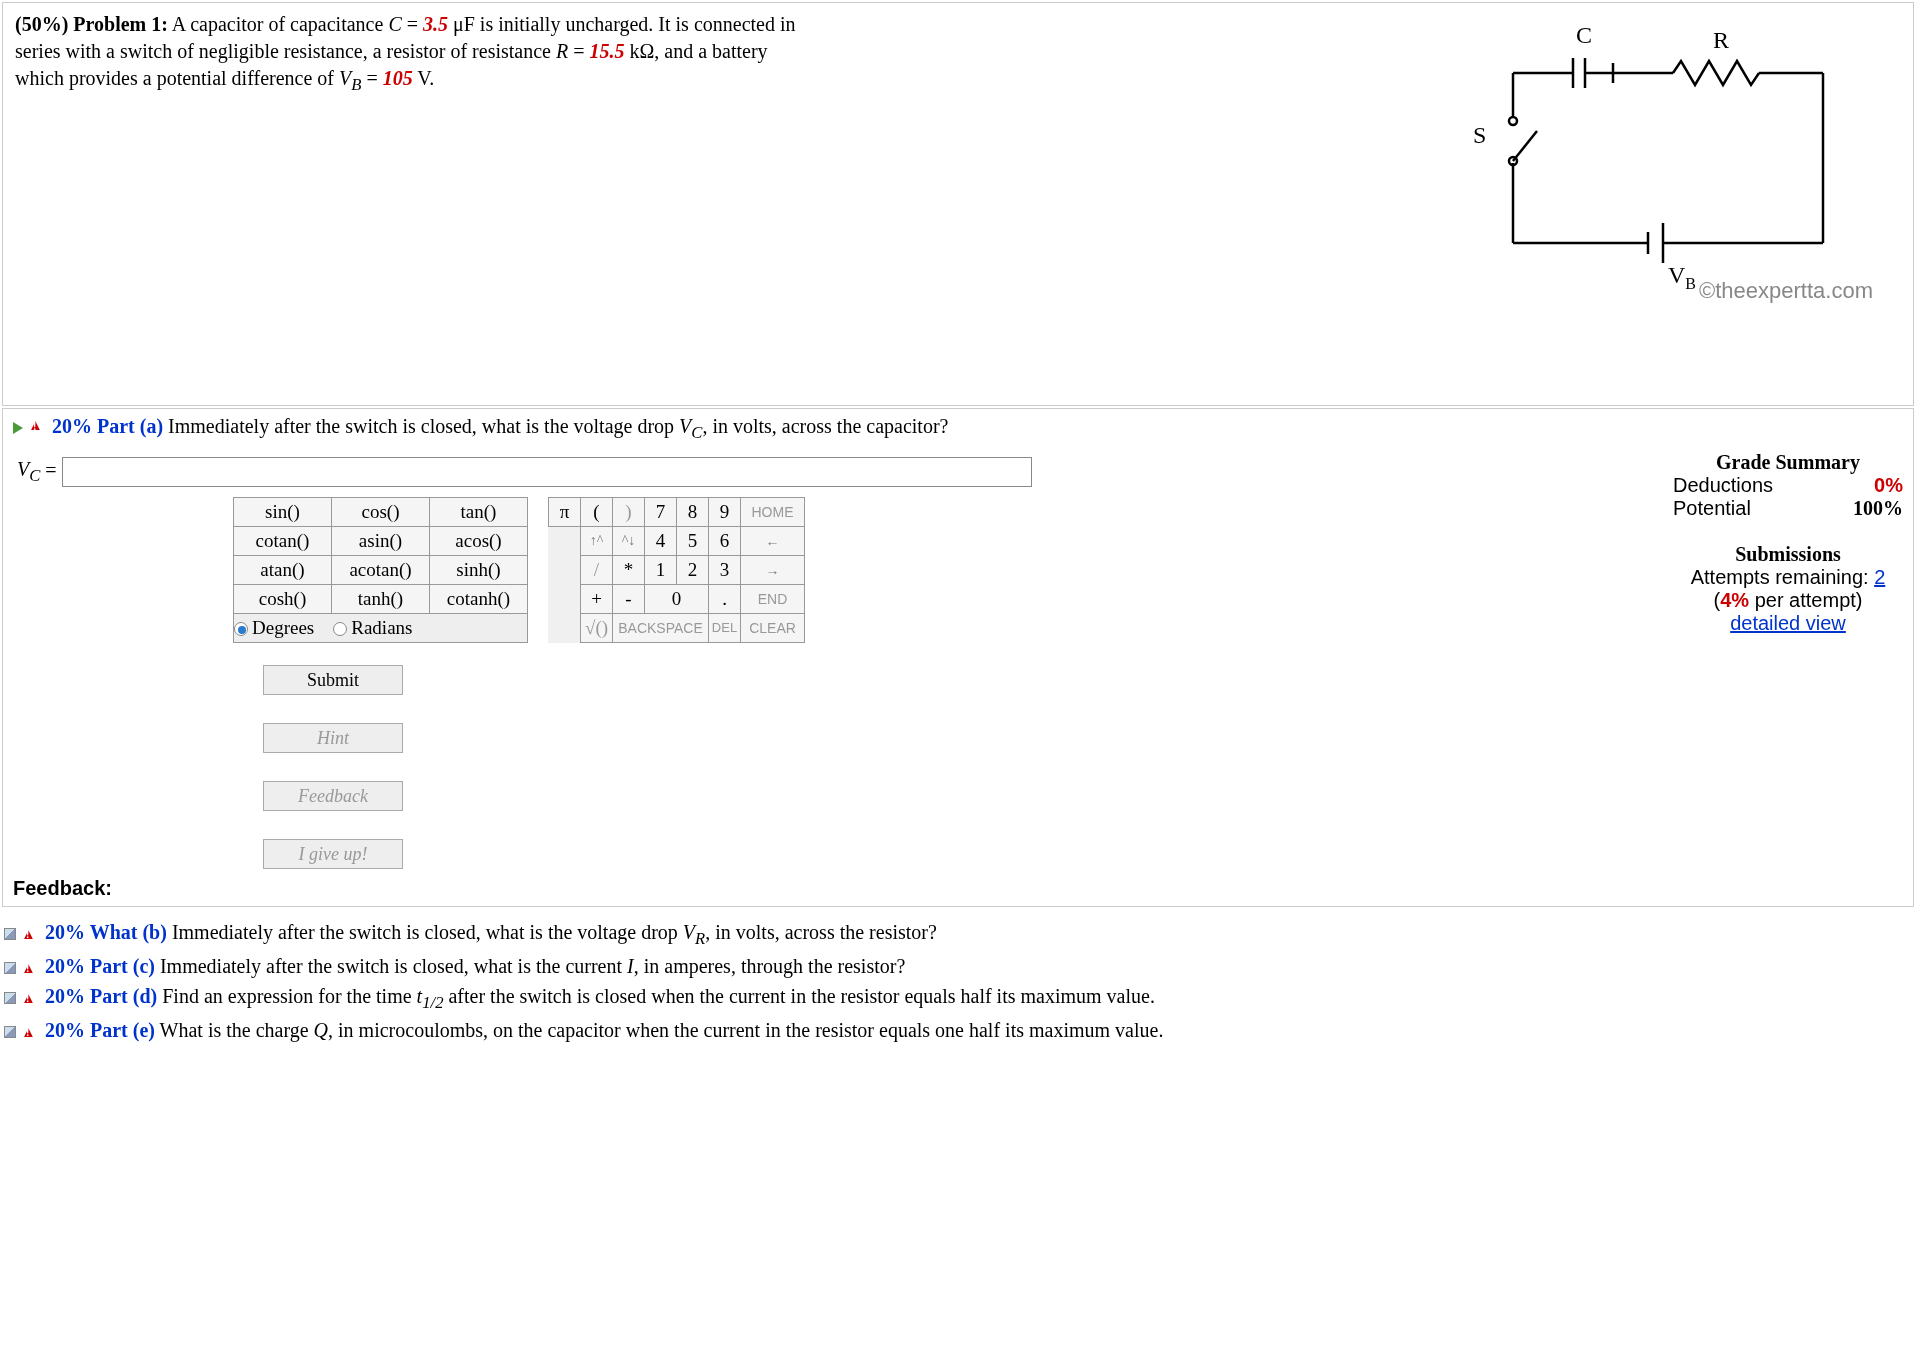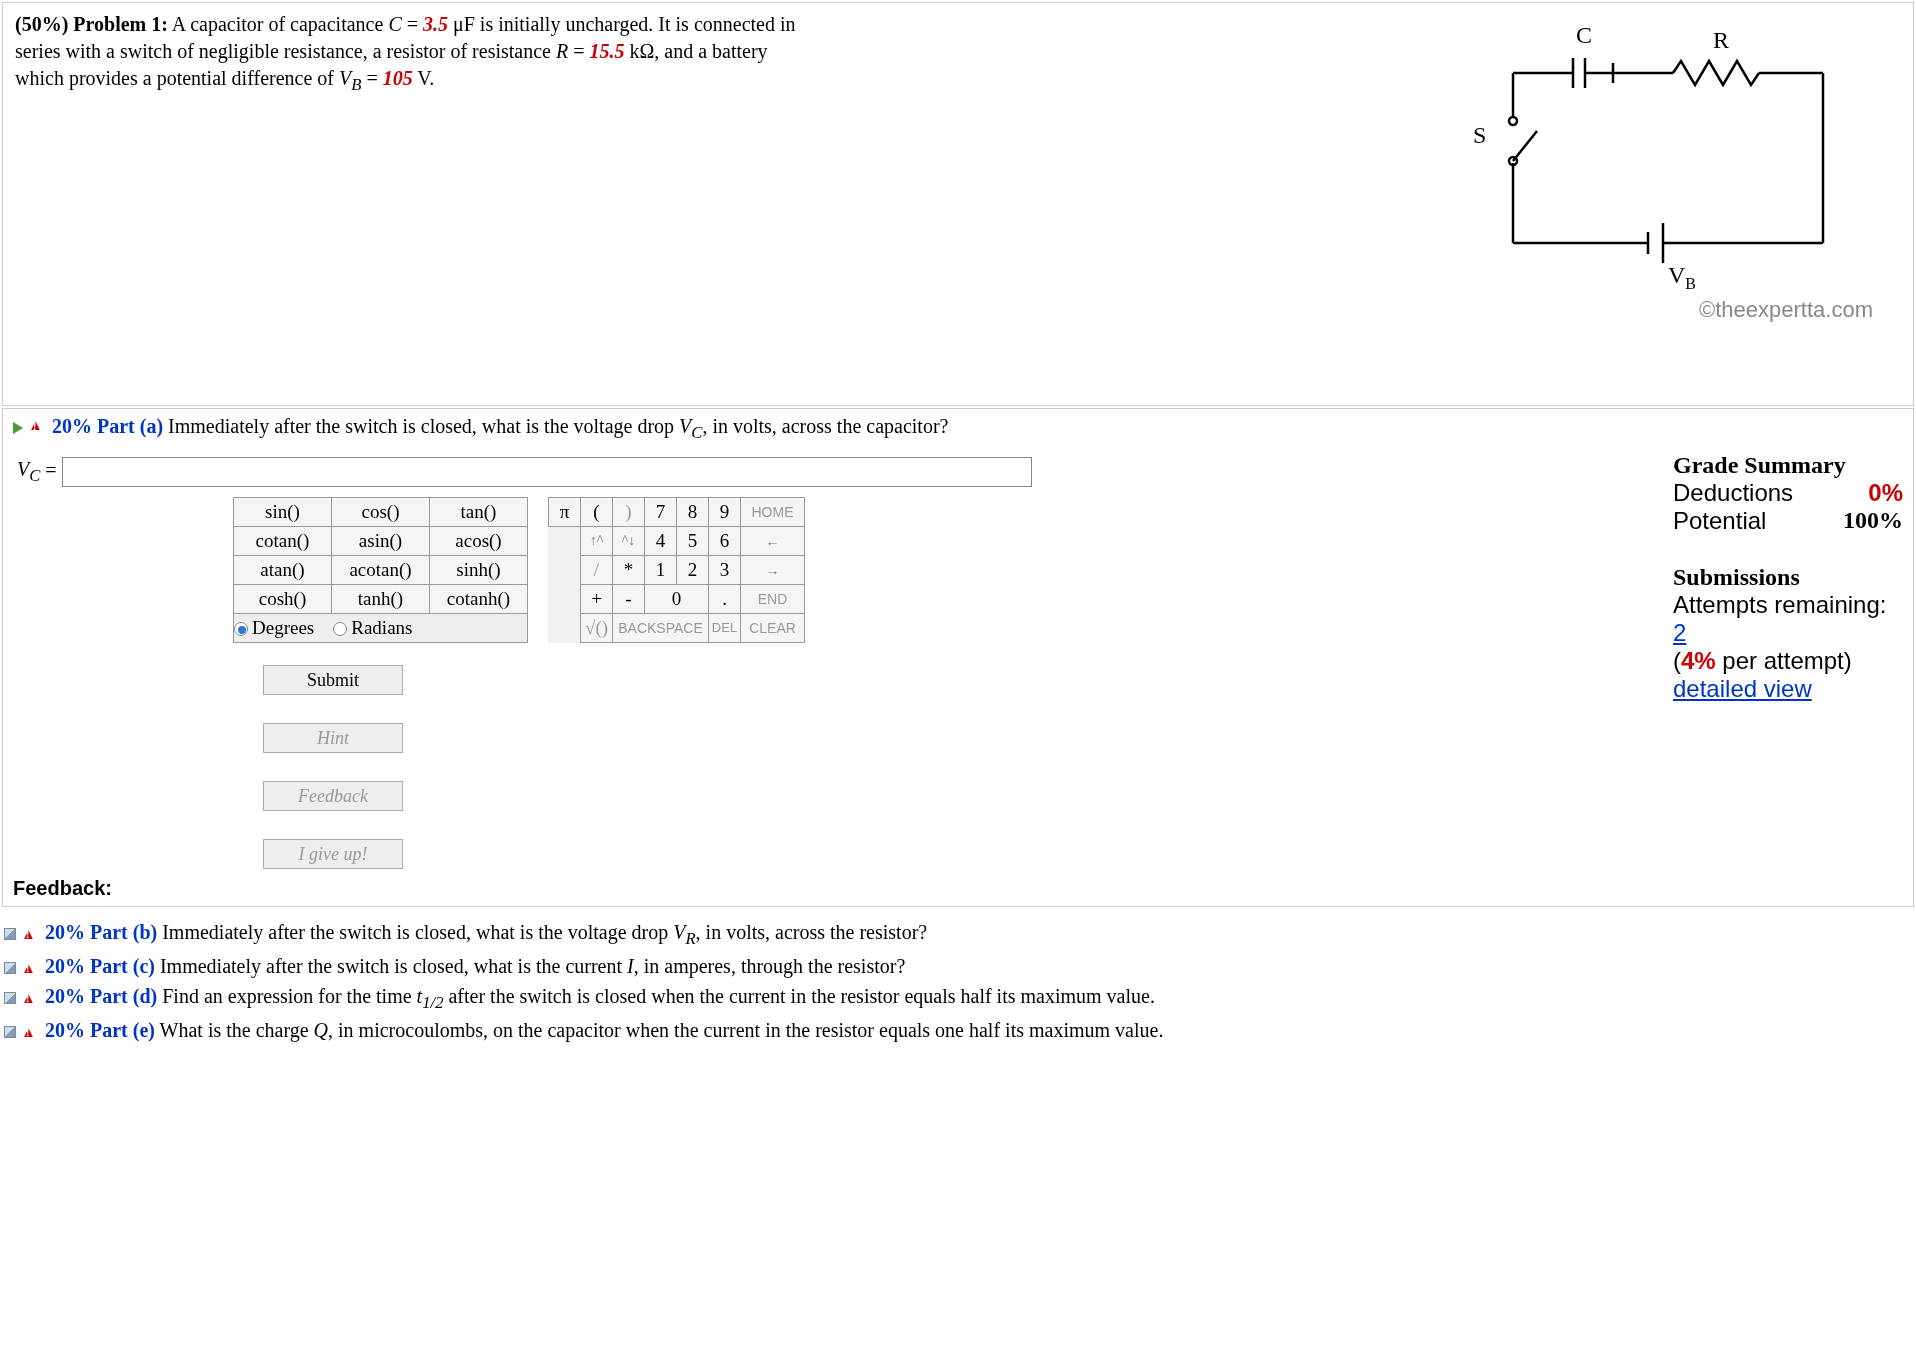--- a/index.html
+++ b/index.html
@@ -23,21 +23,21 @@
   }
   .red { color: #cc0000; font-weight: bold; font-style: italic;}
   .circuit {
     position: absolute;
     top: 10px;
     right: 40px;
     width: 430px;
   }
   .copyright {
     position: absolute;
-    top: 294px;
+    top: 275px;
     right: 40px;
     color: #888;
     font-family: Arial, sans-serif;
     font-size: 22px;
   }
   .part-container {
     border: 1px solid #ccc;
     margin: 2px;
     padding: 6px 10px 6px 10px;
   }
@@ -76,22 +76,23 @@
     font-family: Arial;
     font-weight: bold;
   }
   .part-body {
     display: flex;
     gap: 30px;
   }
   .main-area { flex: 1; }
   .side-area {
     width: 230px;
-    font-size: 24px;
+    font-size: 20px;
     font-family: Arial, sans-serif;
+    text-align: center;
   }
   .answer-row { margin: 6px 4px 10px 4px; }
   .answer-label { font-style: italic; font-family: Georgia, serif;}
   .answer-input {
     width: 970px;
     height: 30px;
     font-size: 18px;
     padding: 2px 6px;
     border: 1px solid #888;
     vertical-align: middle;
@@ -342,21 +343,21 @@
       <div><span>(</span><span style="color:#cc0000;font-weight:bold;">4%</span><span> per attempt)</span></div>
       <div><a href="#" style="color:#0033cc;">detailed view</a></div>
     </div>
   </div>
 </div>
 
 <div class="other-parts">
   <div>
     <span class="square-icon"></span>
     <span class="warn-icon"></span>
-    &nbsp;<span class="blue-bold"><span>20%</span> <span>Part (b)</span></span><span>  Immediately after the switch is closed, what is the voltage drop </span><i><span>V</span><sub>R</sub></i><span>, in volts, across the resistor?</span>
+    &nbsp;<span class="blue-bold"><span>20%</span> <span>What (b)</span></span><span>  Immediately after the switch is closed, what is the voltage drop </span><i><span>V</span><sub>R</sub></i><span>, in volts, across the resistor?</span>
   </div>
   <div>
     <span class="square-icon"></span>
     <span class="warn-icon"></span>
     &nbsp;<span class="blue-bold"><span>20%</span> <span>Part (c)</span></span><span>  Immediately after the switch is closed, what is the current </span><i><span>I</span></i><span>, in amperes, through the resistor?</span>
   </div>
   <div>
     <span class="square-icon"></span>
     <span class="warn-icon"></span>
     &nbsp;<span class="blue-bold"><span>20%</span> <span>Part (d)</span></span><span>  Find an expression for the time </span><i><span>t</span><sub>1/2</sub></i><span> after the switch is closed when the current in the resistor equals half its maximum value.</span>

